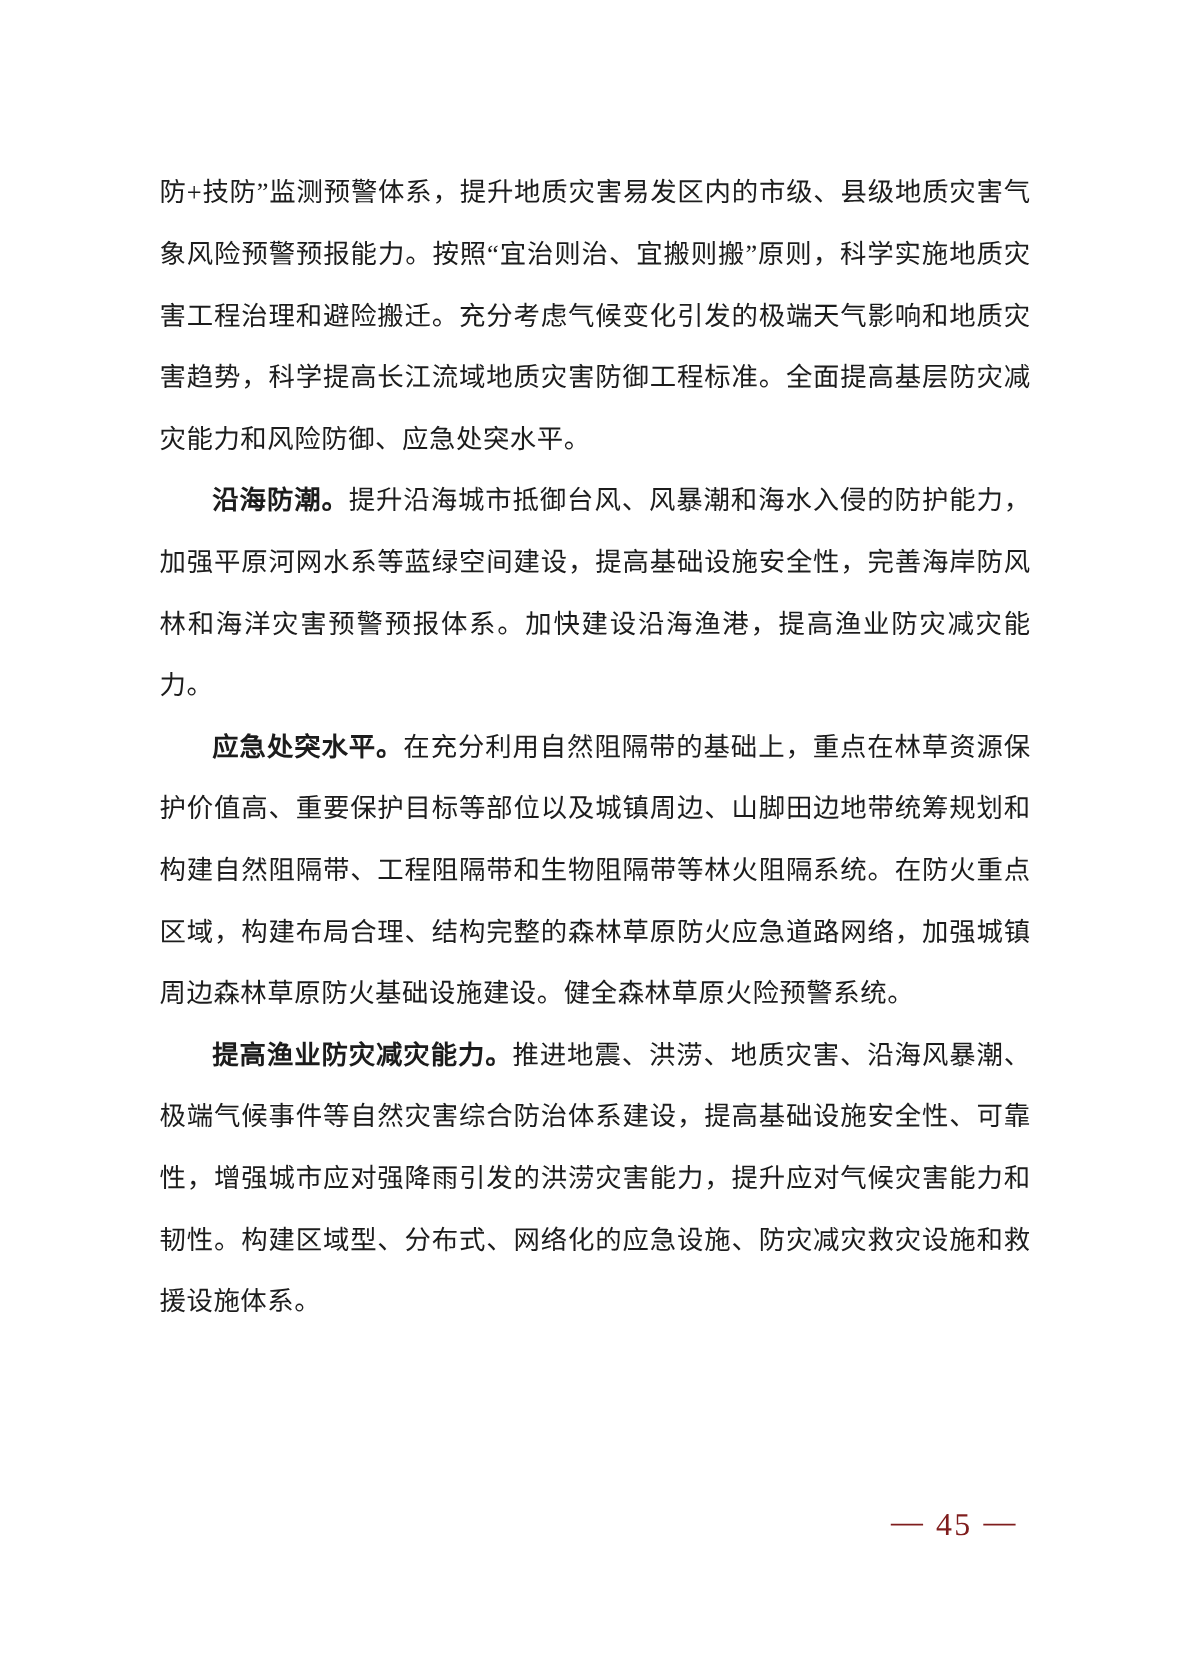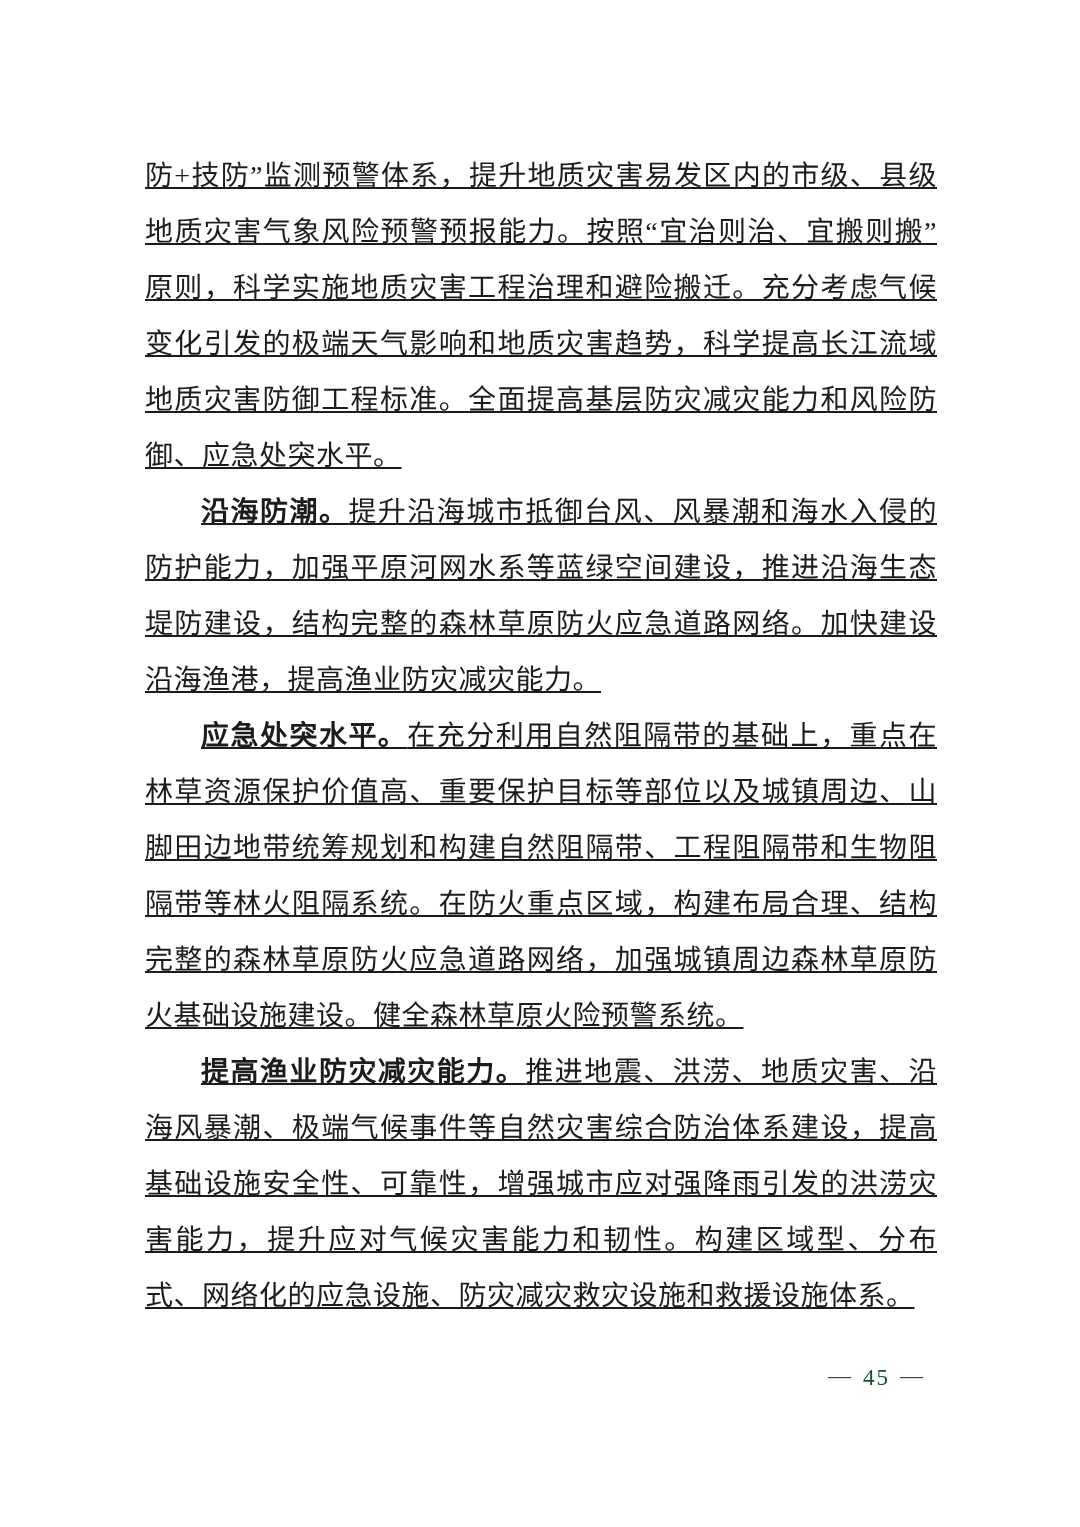--- a/index.html
+++ b/index.html
@@ -17,64 +17,63 @@
     color: #1c1c1c;
   }
   .content {
     position: absolute;
     left: 145px;
     top: 148px;
     width: 792px;
   }
   .para {
     margin: 0;
-    font-size: 28px;
+    font-size: 24px;
     line-height: 56px;
     text-align: justify;
     text-justify: inter-character;
     text-indent: 2em;
     letter-spacing: 0.5px;
     word-break: break-all;
-    text-decoration: underline;
   }
   .para.continuation {
     text-indent: 0;
   }
   .para .lead {
     font-weight: bold;
   }
   .para .lead:empty {
     display: none;
   }
   .footer {
     position: absolute;
     right: 145px;
     top: 1358px;
-    font-size: 23px;
-    line-height: 40px;
-    color: #14532d;
+    font-size: 29px;
+    line-height: 56px;
+    color: #7f1d1d;
     letter-spacing: 2px;
     white-space: nowrap;
   }
   .footer .dash {
     position: relative;
     top: -2px;
     padding: 0 10px;
   }
 </style>
 </head>
 <body>
 
 <div class="page">
 
   <div class="content">
 
     <p class="para continuation"><span>防+技防”监测预警体系，提升地质灾害易发区内的市级、县级地质灾害气象风险预警预报能力。按照“宜治则治、宜搬则搬”原则，科学实施地质灾害工程治理和避险搬迁。充分考虑气候变化引发的极端天气影响和地质灾害趋势，科学提高长江流域地质灾害防御工程标准。全面提高基层防灾减灾能力和风险防御、应急处突水平。</span></p>
 
-    <p class="para"><span class="lead">沿海防潮。</span><span>提升沿海城市抵御台风、风暴潮和海水入侵的防护能力，加强平原河网水系等蓝绿空间建设，推进沿海生态堤防建设，结构完整的森林草原防火应急道路网络。加快建设沿海渔港，提高渔业防灾减灾能力。</span></p>
+    <p class="para"><span class="lead">沿海防潮。</span><span>提升沿海城市抵御台风、风暴潮和海水入侵的防护能力，加强平原河网水系等蓝绿空间建设，提高基础设施安全性，完善海岸防风林和海洋灾害预警预报体系。加快建设沿海渔港，提高渔业防灾减灾能力。</span></p>
 
     <p class="para"><span class="lead">应急处突水平。</span><span>在充分利用自然阻隔带的基础上，重点在林草资源保护价值高、重要保护目标等部位以及城镇周边、山脚田边地带统筹规划和构建自然阻隔带、工程阻隔带和生物阻隔带等林火阻隔系统。在防火重点区域，构建布局合理、结构完整的森林草原防火应急道路网络，加强城镇周边森林草原防火基础设施建设。健全森林草原火险预警系统。</span></p>
 
     <p class="para"><span class="lead">提高渔业防灾减灾能力。</span><span>推进地震、洪涝、地质灾害、沿海风暴潮、极端气候事件等自然灾害综合防治体系建设，提高基础设施安全性、可靠性，增强城市应对强降雨引发的洪涝灾害能力，提升应对气候灾害能力和韧性。构建区域型、分布式、网络化的应急设施、防灾减灾救灾设施和救援设施体系。</span></p>
 
   </div>
 
   <div class="footer"><span class="dash">—</span><span>45</span><span class="dash">—</span></div>
 
 </div>

